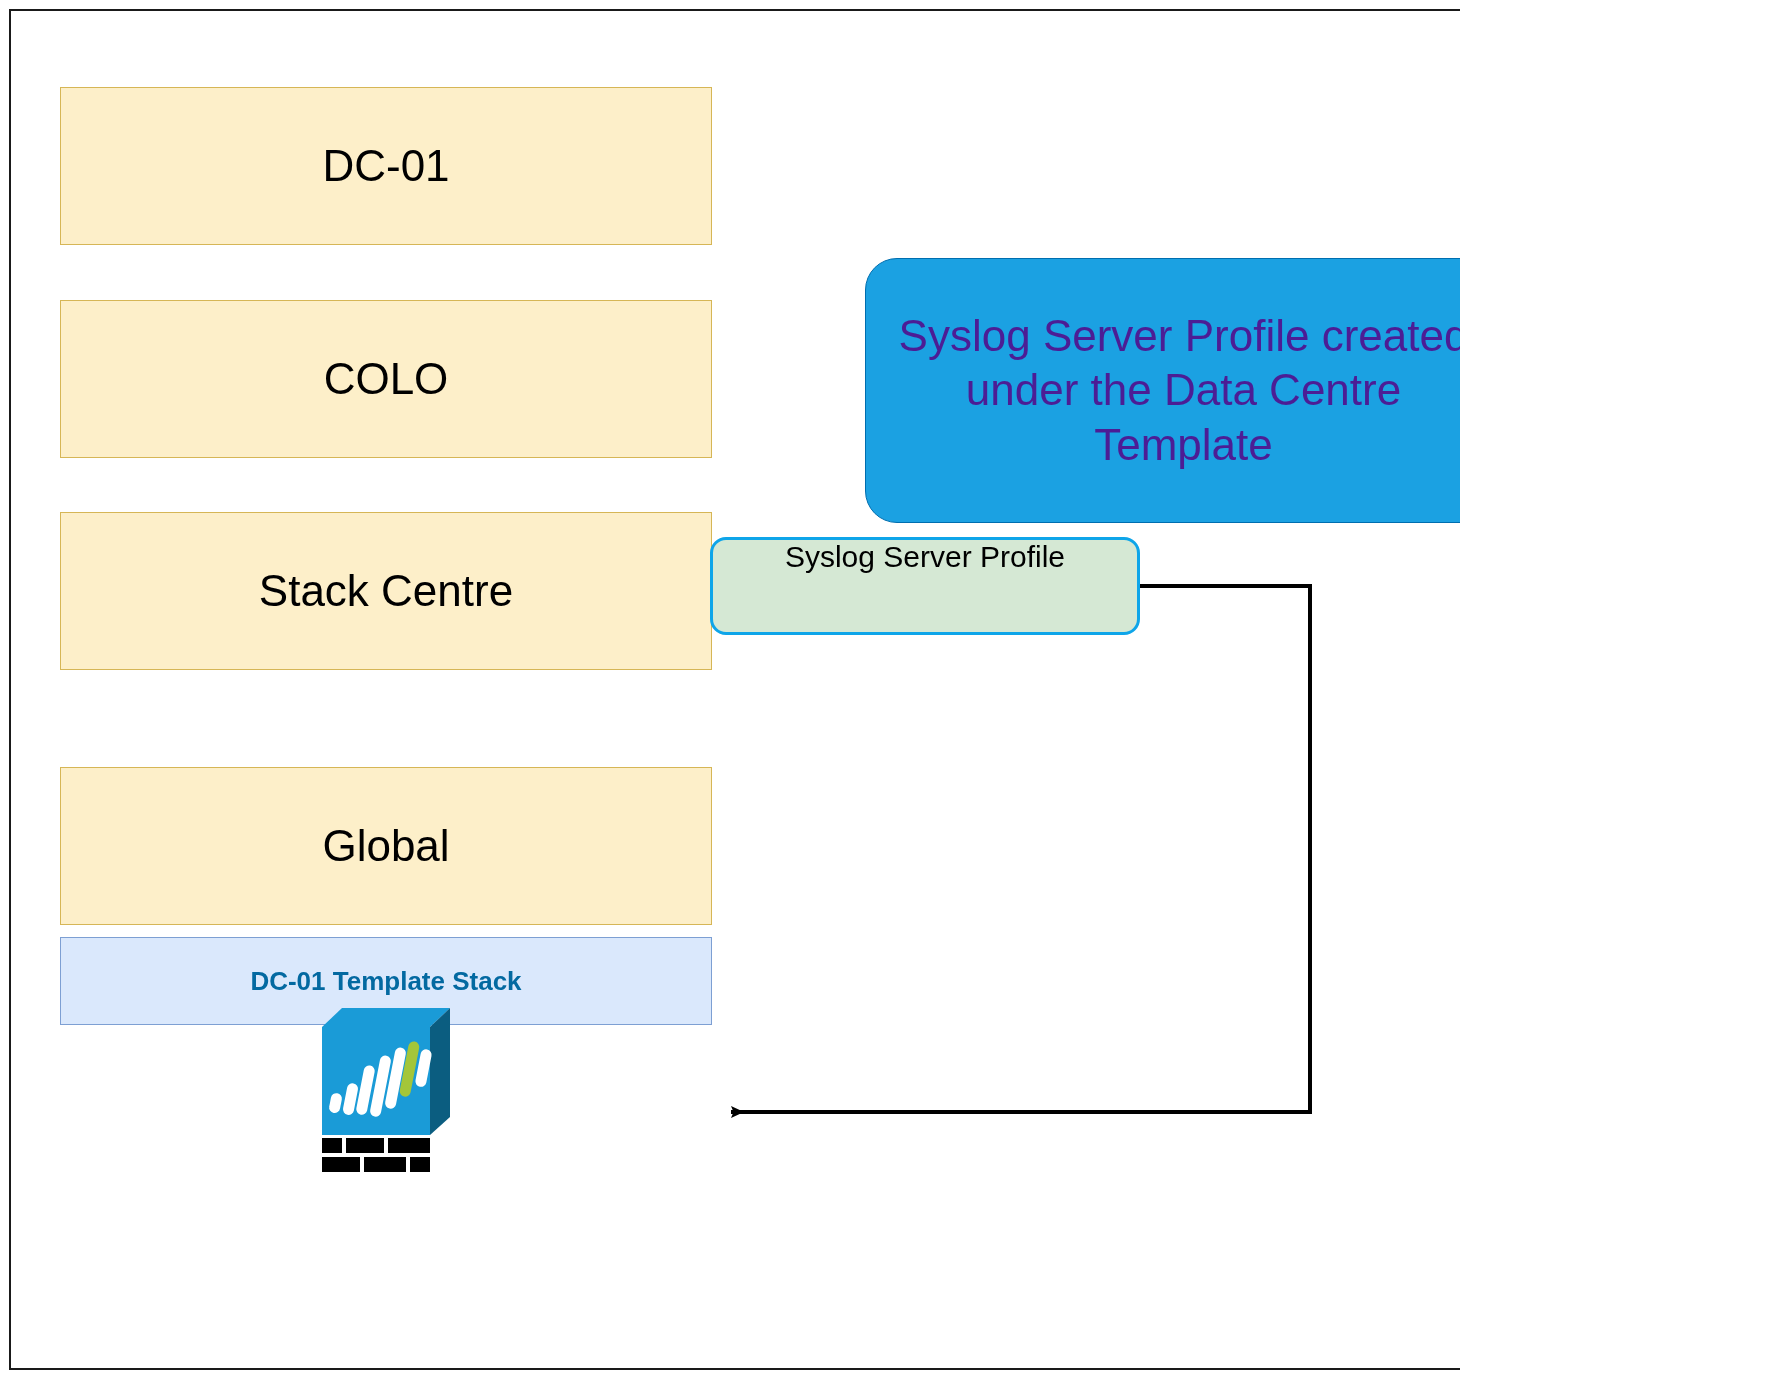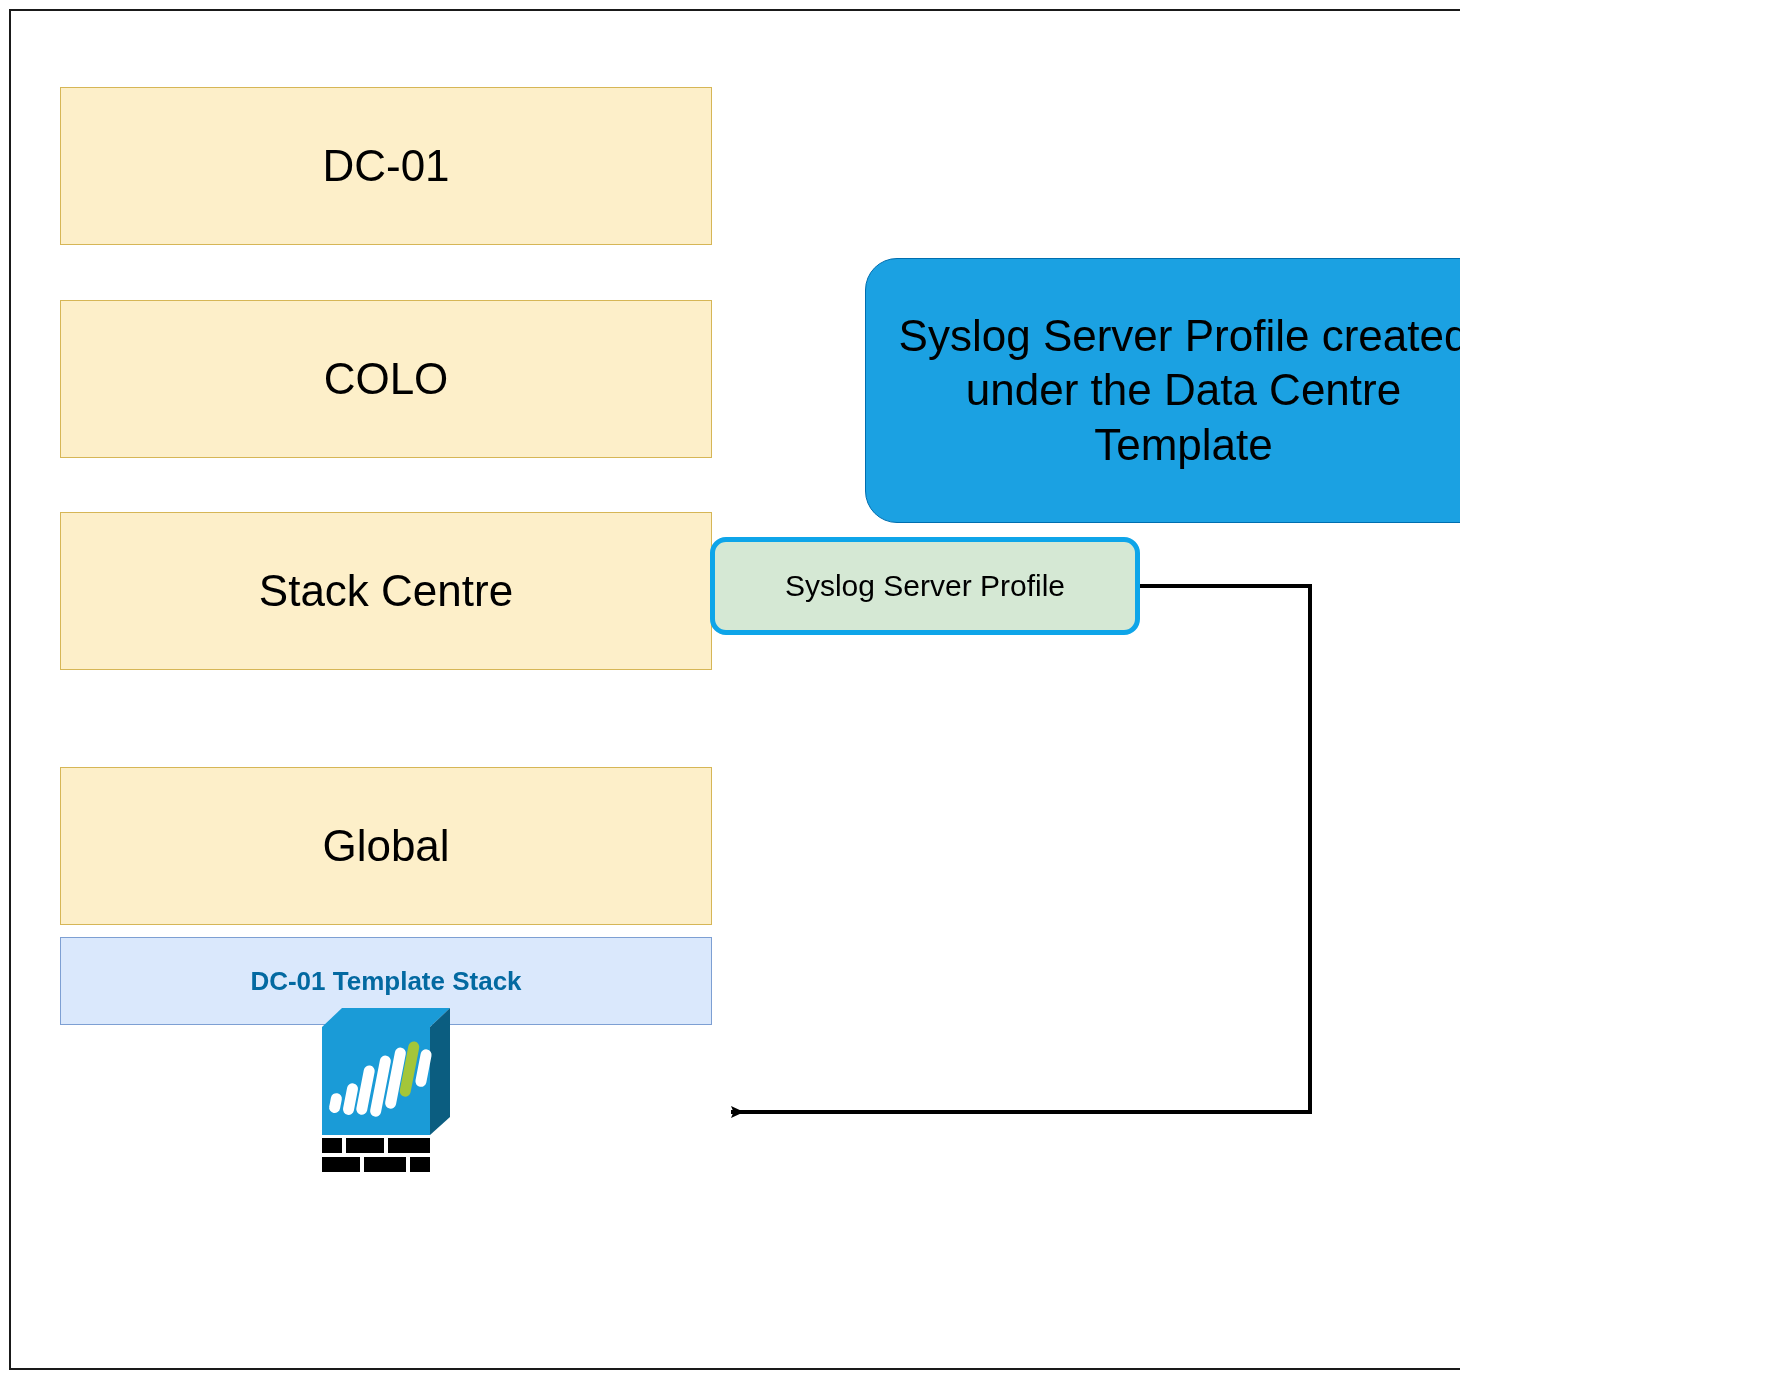--- a/index.html
+++ b/index.html
@@ -77,25 +77,24 @@
   }
 
   
   #profile-box {
     position: absolute;
     left: 710px;
     top: 537px;
     width: 430px;
     height: 98px;
     background: #d5e8d4;
-    border: 5px solid #0ea5e9;
+    border: 3px solid #0ea5e9;
     border-radius: 16px;
     box-sizing: border-box;
     display: flex;
-    align-items: center;
     justify-content: center;
   }
   #profile-label {
     font-size: 30px;
     color: #000000;
     font-family: "Liberation Sans", sans-serif;
   }
 
   
   #callout-box {
@@ -108,21 +107,21 @@
     border: 1px solid #006eaf;
     border-radius: 32px;
     box-sizing: border-box;
     display: flex;
     align-items: center;
     justify-content: center;
     padding: 0 26px;
   }
   #callout-label {
     font-size: 44px;
-    color: #000000;
+    color: #4c1d95;
     text-align: center;
     line-height: 1.24;
     font-family: "Liberation Sans", sans-serif;
   }
 
   
   #connector-layer {
     position: absolute;
     left: 0;
     top: 0;

